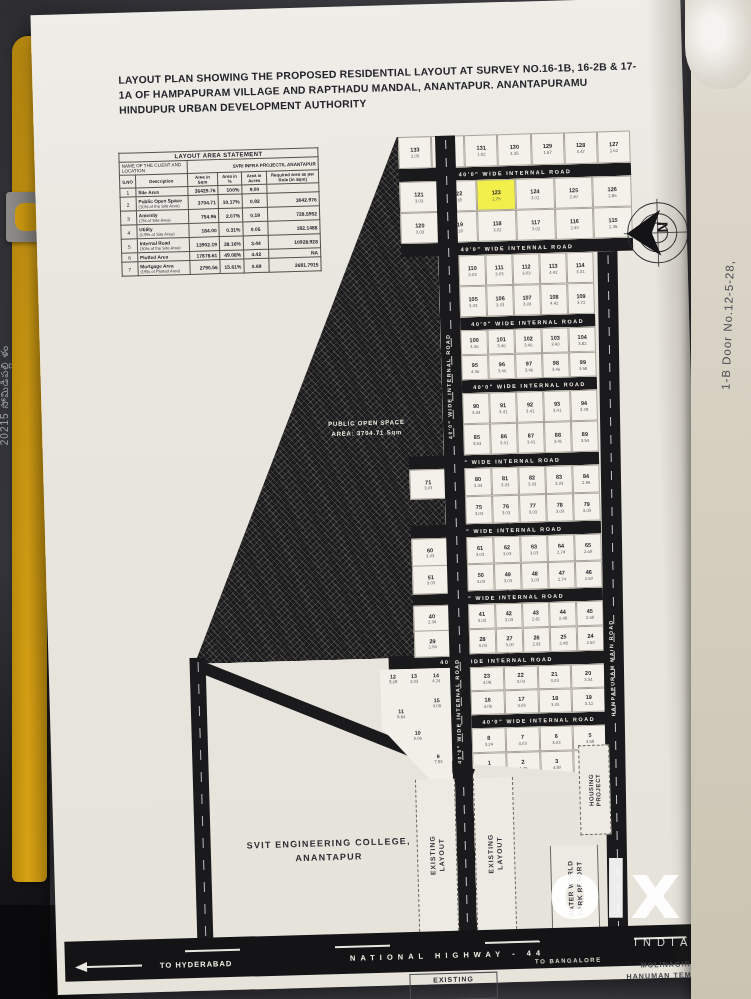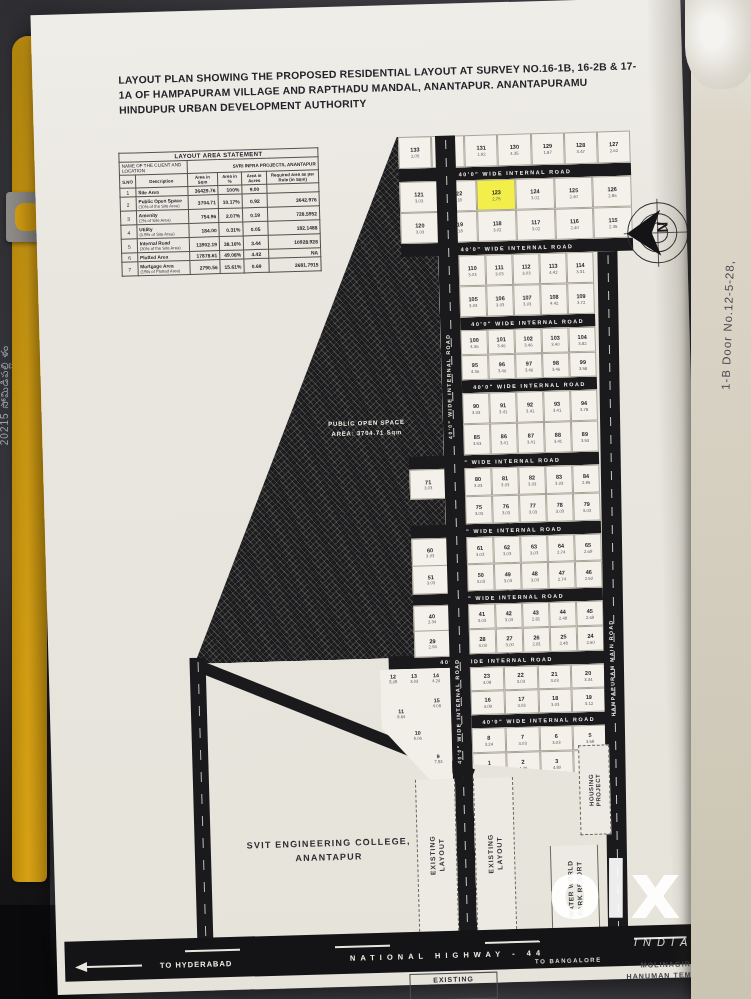--- a/index.html
+++ b/index.html
@@ -109,21 +109,21 @@
   #highway .arrow-tail{position:absolute;left:22px;top:25px;width:55px;height:1.5px;background:#e8e6df;}
   #exist-bottom{position:absolute;left:352px;top:969px;width:86px;height:24px;border:1px solid #4c4c52;
         text-align:center;font-size:7px;font-weight:bold;color:#2d2d33;line-height:1.5;letter-spacing:1px;padding-top:1px;}
   #temple{position:absolute;left:558px;top:962px;width:104px;text-align:center;font-size:7.2px;
         font-weight:bold;color:#44444a;letter-spacing:1px;line-height:1.5;}
   #compass{position:absolute;left:586px;top:200px;}
   
   #olx{position:absolute;left:548px;top:852px;z-index:30;color:rgba(255,255,255,.92);}
   #olx .brand{font-size:78px;font-weight:bold;letter-spacing:1px;line-height:1;
         font-family:"DejaVu Sans",sans-serif;}
-  #olx .country{position:absolute;left:86px;top:84px;font-size:11px;letter-spacing:6px;color:rgba(255,255,255,.8);font-style:italic;}
+  #olx .country{position:absolute;left:86px;top:84px;font-size:11px;letter-spacing:6px;color:rgba(255,255,255,.8);}
 </style>
 </head>
 <body>
 
 <div id="stage">
   <div id="left-bg"></div>
   <div id="bl-corner"></div>
 
   <div id="yellow-strip"></div>
   <div id="clip">

